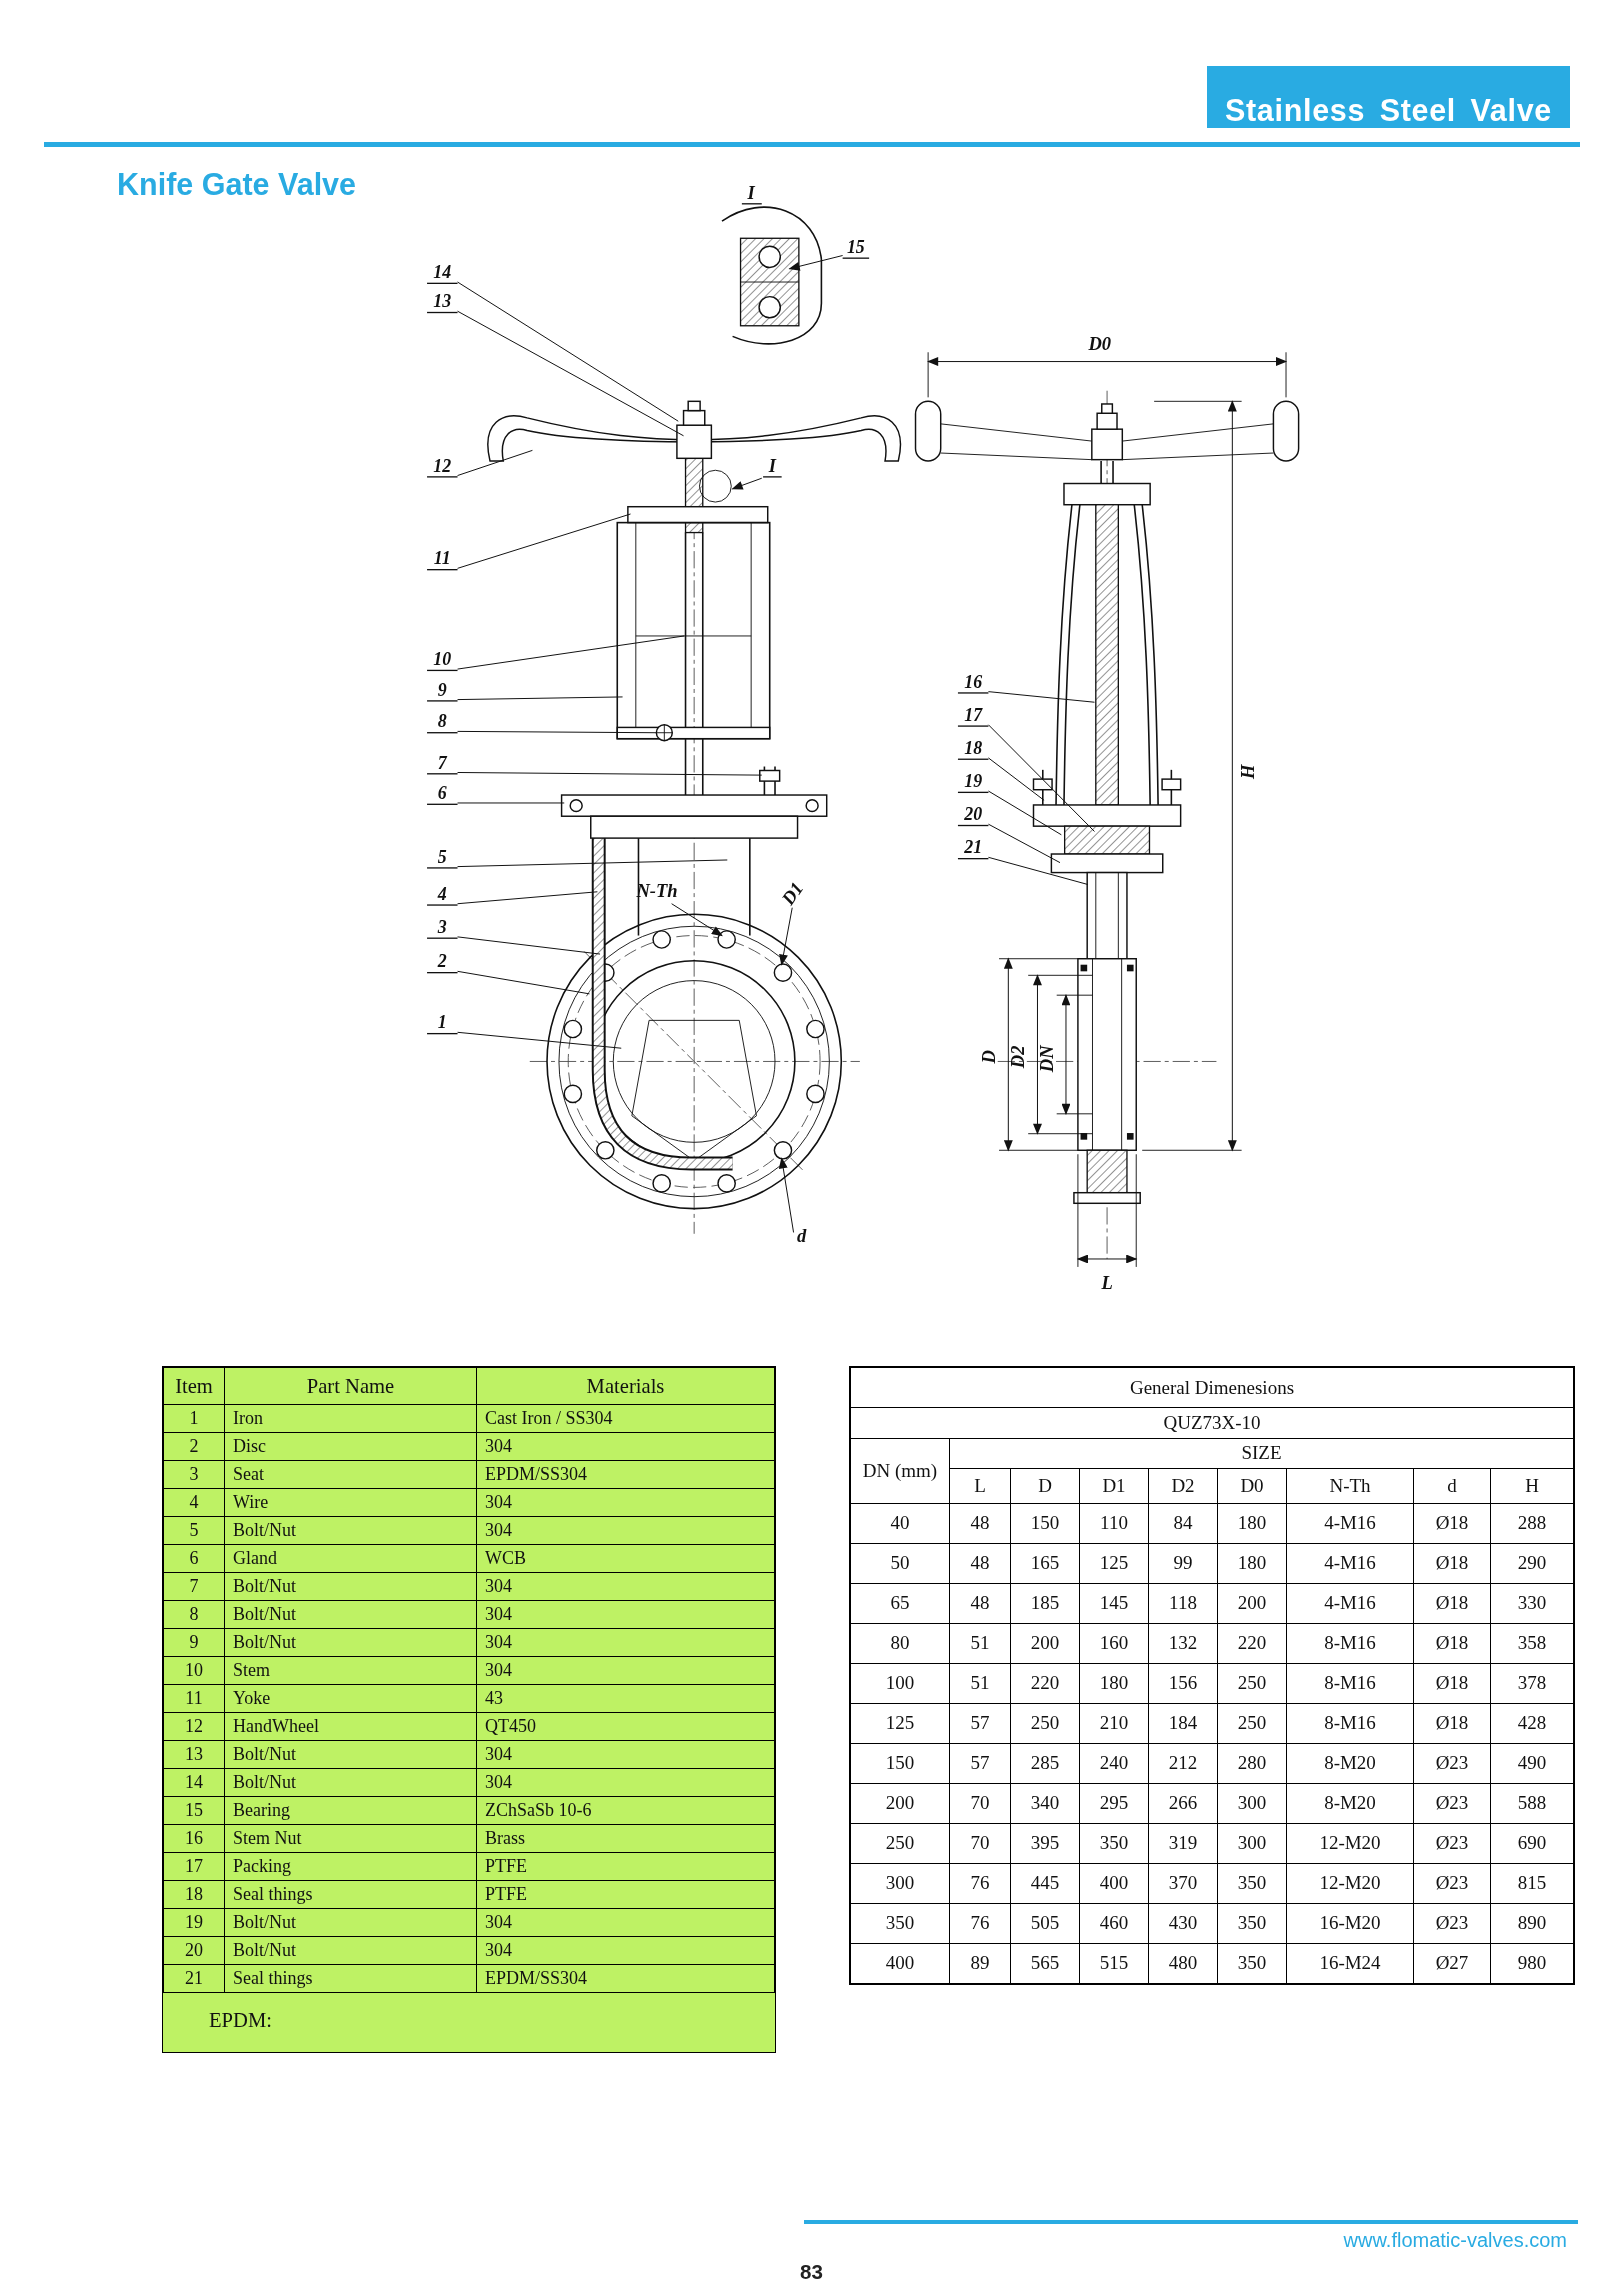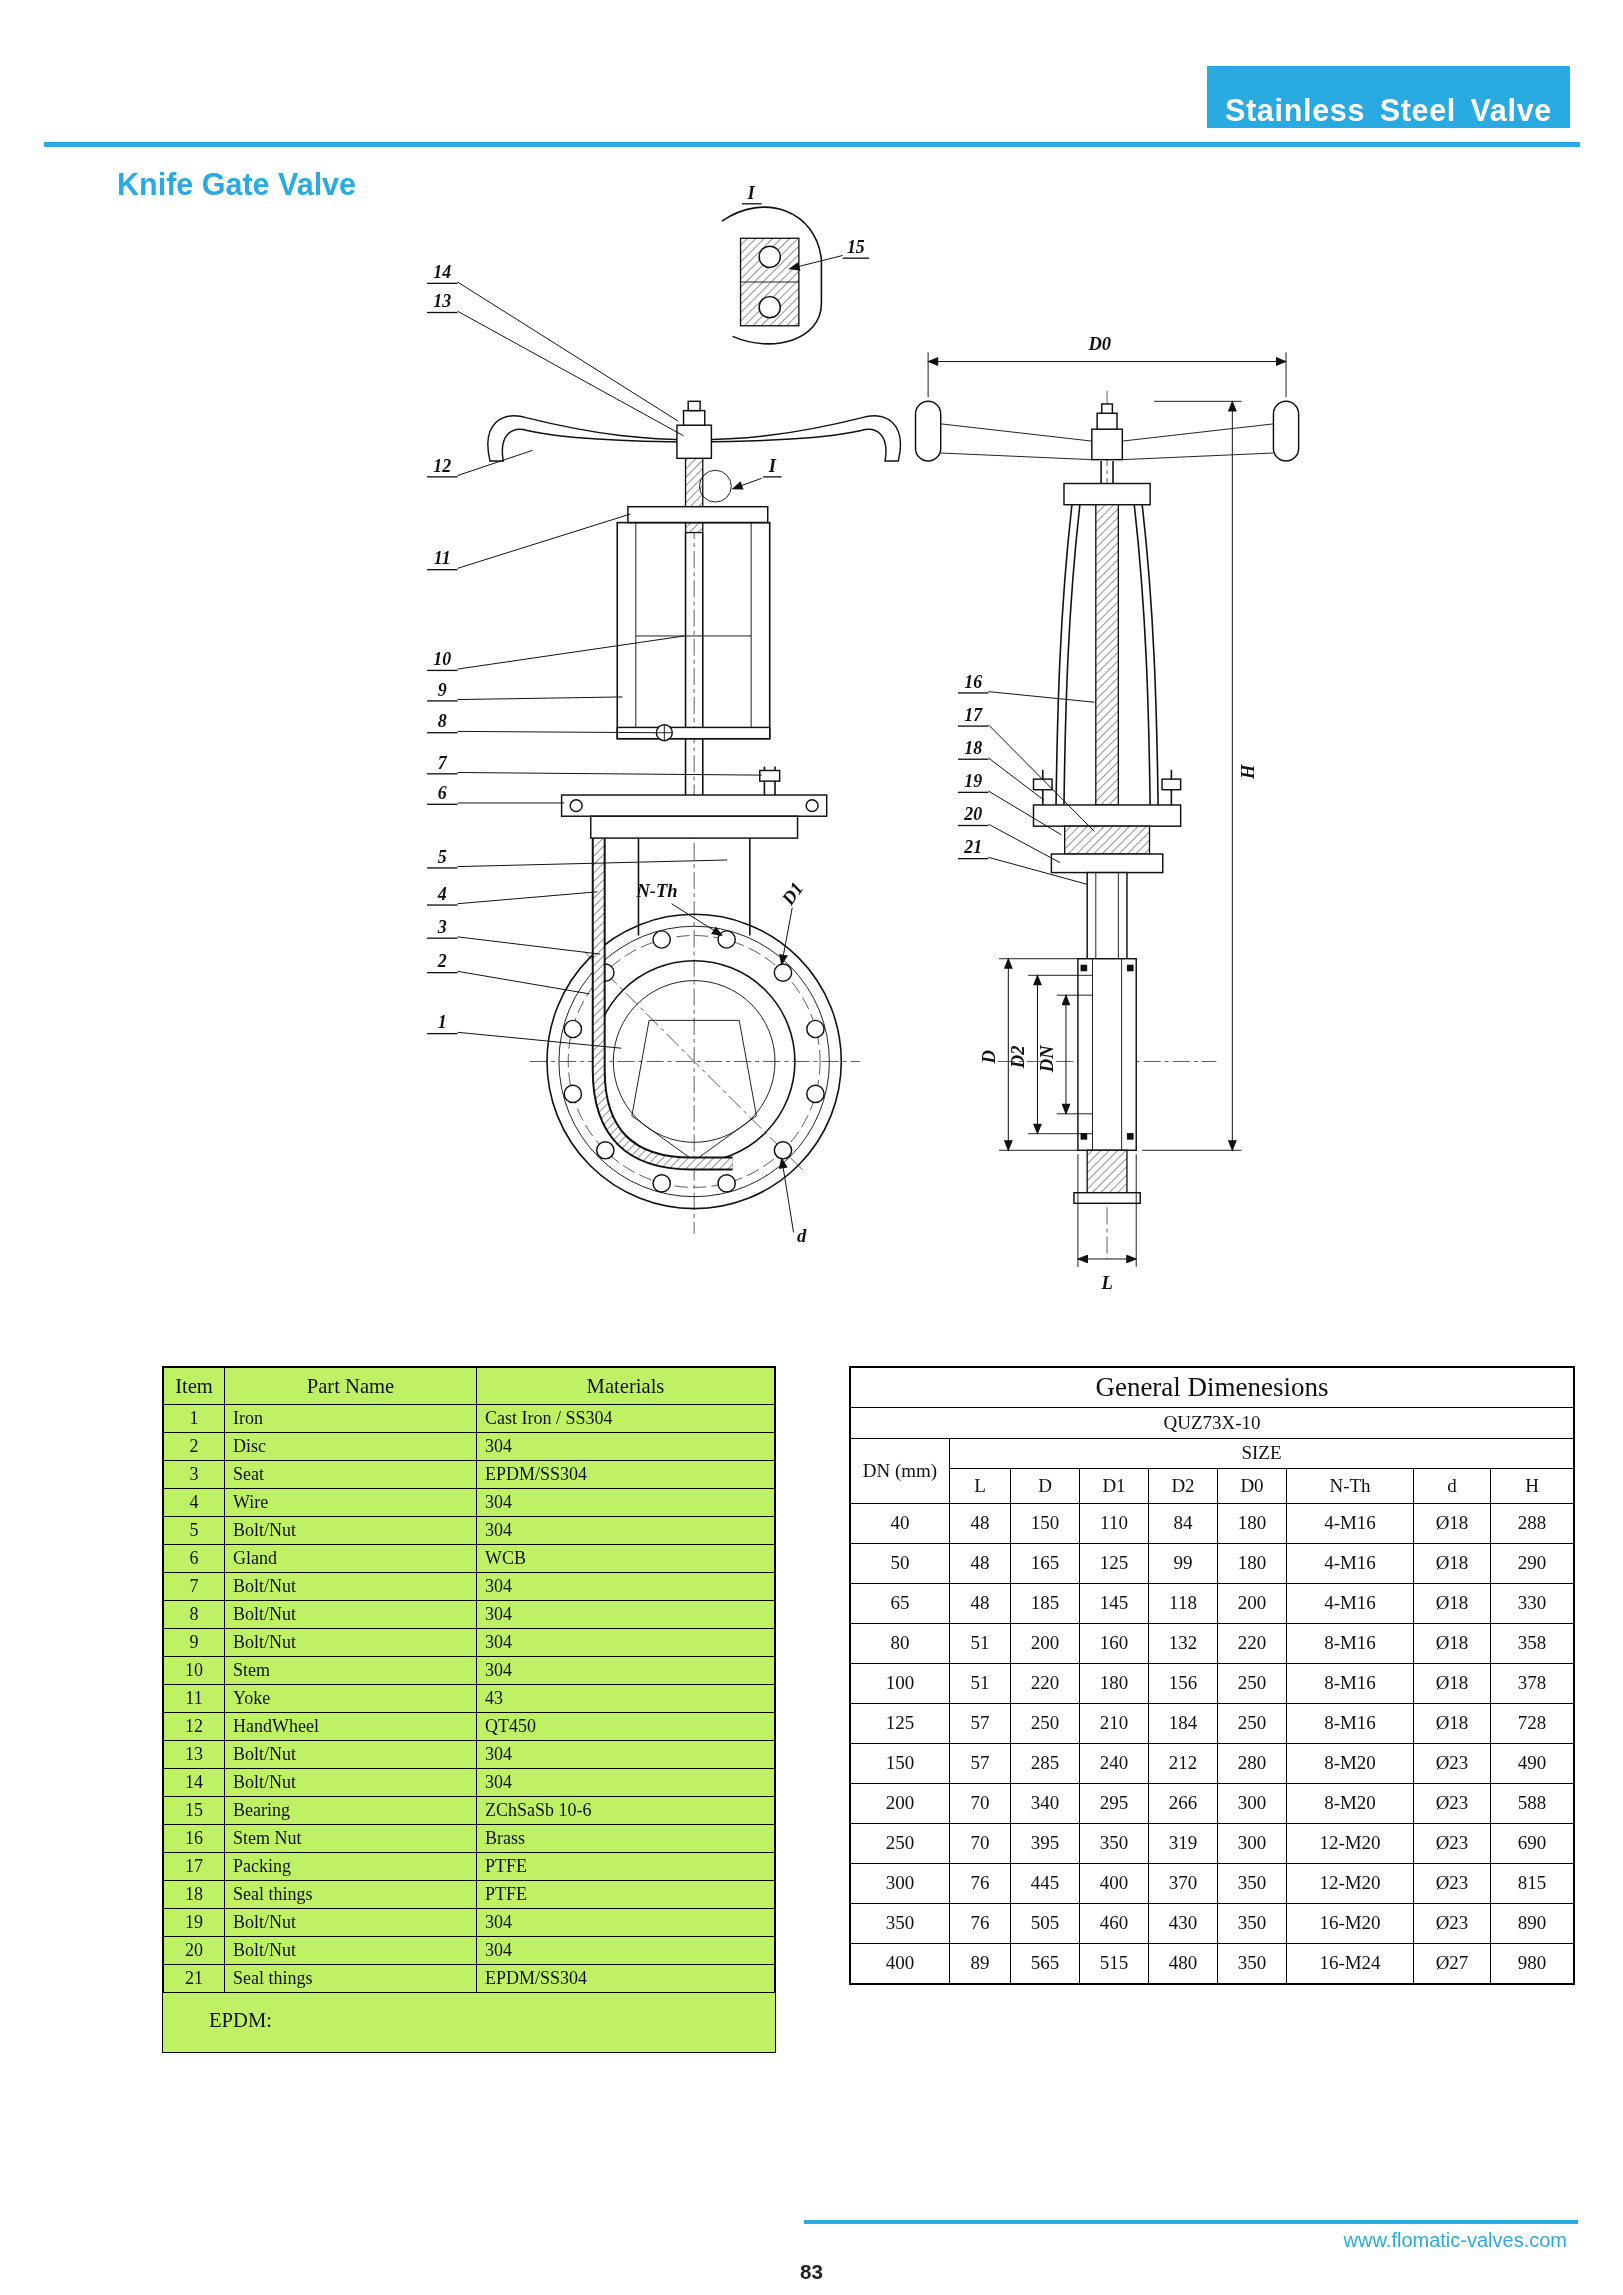--- a/index.html
+++ b/index.html
@@ -32,21 +32,21 @@
   .parts-table{width:100%;border-collapse:collapse;table-layout:fixed;}
   .parts-table th{font-weight:normal;font-size:20.6px;height:34px;border:1.1px solid #000;}
   .parts-table td{font-size:18px;height:27px;border:1.1px solid #000;padding:0 8px;overflow:hidden;white-space:nowrap;}
   .parts-table td:first-child{text-align:center;padding:0;}
   .note{display:flex;gap:22.5px;padding:16px 10.6px 20px 46px;font-size:20.6px;}
   .note-lines div{line-height:1.5;}
 
   .dims-box{position:absolute;left:849px;top:1366px;width:724px;border:1.7px solid #000;background:#fff;}
   .dims-table{width:100%;border-collapse:collapse;table-layout:fixed;}
   .dims-table th,.dims-table td{border:1.1px solid #000;text-align:center;font-weight:normal;overflow:hidden;}
-  .dims-title{font-size:27px;height:37px;margin-top:36px;}
+  .dims-title{font-size:19px;height:37px;margin-top:36px;}
   .dims-model{font-size:19px;height:28px;}
   .dims-size th{font-size:19px;height:26.5px;}
   .dims-head th{font-size:19px;height:32px;}
   .dims-table td{font-size:19px;height:37px;}
 
   .footer-rule{position:absolute;left:804px;top:2220px;width:774px;height:4px;background:var(--accent);}
   .footer-url{position:absolute;right:56px;top:2229px;font-family:"Liberation Sans",sans-serif;
     font-size:20px;color:var(--accent);}
   .page-number{position:absolute;left:0;top:2260px;width:100%;text-align:center;
     font-family:"Liberation Sans",sans-serif;font-weight:bold;font-size:20.6px;color:#222;}
@@ -536,21 +536,21 @@
         </tr>
         <tr>
           <td>125</td>
           <td>57</td>
           <td>250</td>
           <td>210</td>
           <td>184</td>
           <td>250</td>
           <td>8-M16</td>
           <td>Ø18</td>
-          <td>728</td>
+          <td>428</td>
         </tr>
         <tr>
           <td>150</td>
           <td>57</td>
           <td>285</td>
           <td>240</td>
           <td>212</td>
           <td>280</td>
           <td>8-M20</td>
           <td>Ø23</td>

